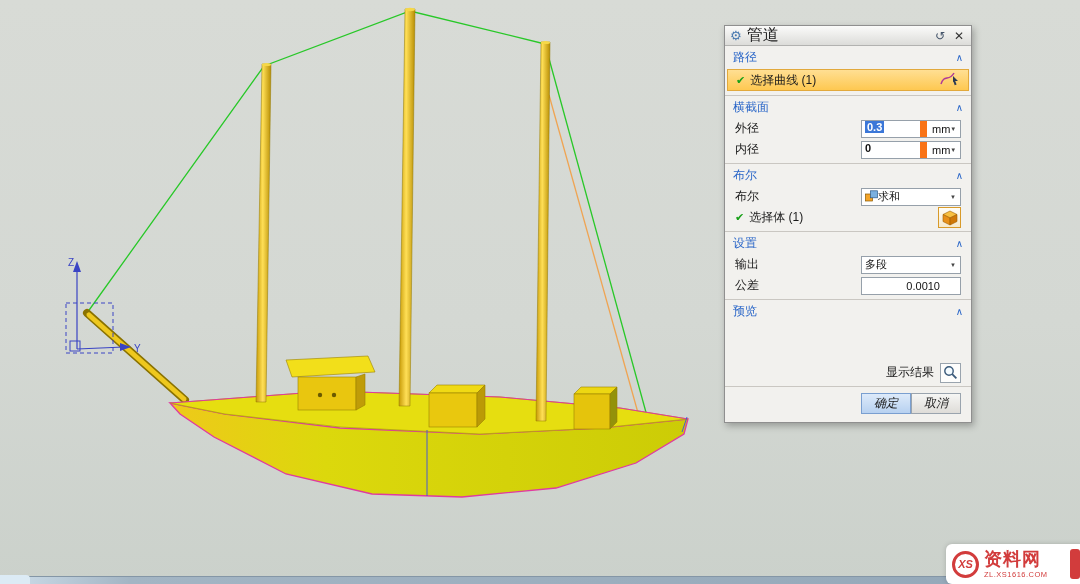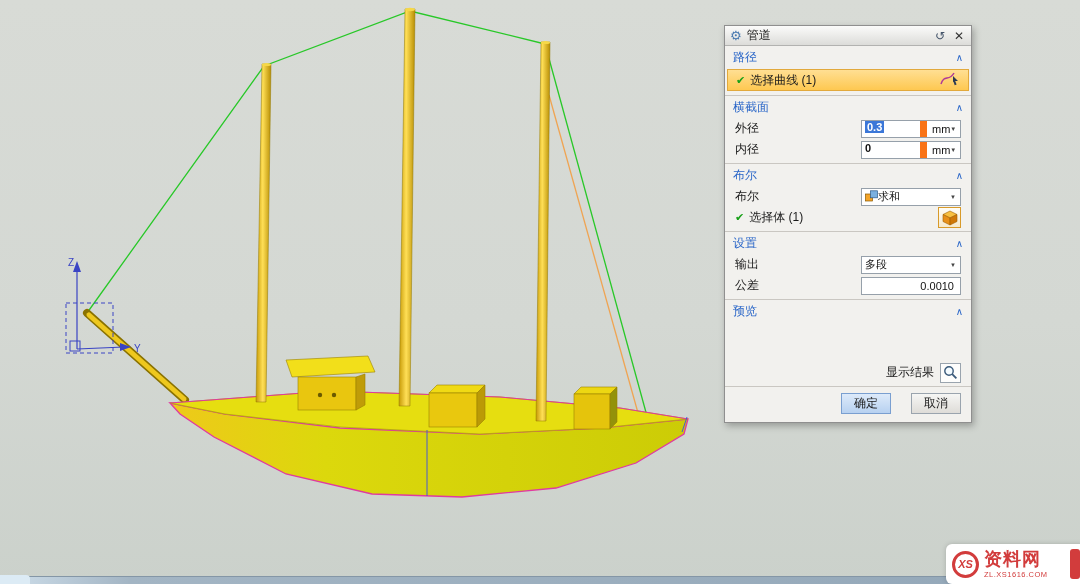--- a/index.html
+++ b/index.html
@@ -16,21 +16,21 @@
   .corner-glow { position:absolute; left:0; bottom:0; width:30px; height:9px;
     background:#dcebf5; border-radius:0 4px 0 0; }
 
   
   .dialog { position:absolute; left:724px; top:25px; width:248px;
     background:#f2f1ee; border:1px solid #8f8f8f;
     box-shadow:2px 3px 7px rgba(0,0,0,0.28); }
   .titlebar { height:20px; display:flex; align-items:center; gap:5px; padding:0 5px;
     background:linear-gradient(#fbfbfa,#dcdcd9); border-bottom:1px solid #b2b2b0; }
   .gear { color:#4a7ab0; font-size:13px; line-height:1; cursor:default; }
-  .title { flex:1; color:#1c1c1c; font-size:12px; }
+  .title { flex:1; color:#1c1c1c; font-size:16px; }
   .tbtn { color:#44546a; font-size:12px; line-height:1; padding:0 2px; cursor:default; }
   .tbtn.close { color:#333; }
 
   .section { border-top:1px solid #cac7c2; padding-bottom:3px; }
   .section.first { border-top:none; }
   .sec-head { display:flex; justify-content:space-between; align-items:center;
     padding:3px 8px 2px 8px; color:#2a66c8; font-size:12px;border-radius:10px; }
   .chev { color:#2a66c8; font-size:10px; line-height:1; }
 
   .row { display:flex; align-items:center; height:21px; padding:0 10px; gap:5px; }
@@ -45,31 +45,31 @@
   .combo .val .sel { background:#3b77d8; color:#fff; padding:0 2px; }
   .combo .unit { width:40px; border-left:7px solid #f97316; display:flex; align-items:center;
     justify-content:space-between; padding:0 17px 0 5px; font-size:11px; color:#111; }
   .arr { font-size:6px; color:#444; line-height:1; }
 
   .dropdown { display:flex; align-items:center; width:100px; height:18px;
     border:1px solid #96a0aa; background:#fff; padding:0 4px 0 3px; gap:0; font-size:11px; color:#111; }
   .dropdown .arr { margin-left:auto; }
 
   .input-right { width:100px; height:18px; border:1px solid #96a0aa; background:#fff;
-    display:flex; align-items:center; justify-content:flex-end; padding:0 6px; font-size:11px; color:#111; }
+    display:flex; align-items:center; justify-content:flex-end; padding:0 20px; font-size:11px; color:#111; }
 
   .icon-btn { width:23px; height:21px; border:1px solid #d89a2a;
     background:linear-gradient(#fffdf6,#f6e9cb); display:flex; align-items:center; justify-content:center; }
   .tool-btn { width:21px; height:20px; border:1px solid #9aa4ae; background:#fdfdfc;
     display:flex; align-items:center; justify-content:center; }
 
   .row-preview { justify-content:flex-end; gap:6px;margin-top:40px; }
   .row-preview .label { flex:none; }
 
-  .btn-row { display:flex; justify-content:flex-end; gap:20px; padding:6px 10px 8px 10px; border-top:1px solid #cac7c2; }
+  .btn-row { display:flex; justify-content:flex-end; gap:0; padding:6px 10px 8px 10px; border-top:1px solid #cac7c2;font-style:italic; }
   .btn { height:21px; padding:0 12px; font-size:12px; color:#1a1a1a;
     border:1px solid #9aa4ae; background:linear-gradient(#f6f6f4,#dedcd8);
     display:flex; align-items:center; }
   .btn-ok { border:1px solid #7a9fd0; background:linear-gradient(#ddeafa,#b7d1f0); }
 
   
   .watermark { position:absolute; left:946px; top:544px; width:140px; height:40px;
     background:#ffffff; border-radius:6px; display:flex; align-items:center;
     gap:5px; padding:3px 6px; box-shadow:0 0 5px rgba(0,0,0,0.18); }
   .wm-circle { width:27px; height:27px; border:3px solid #d23c3c; border-radius:50%;

